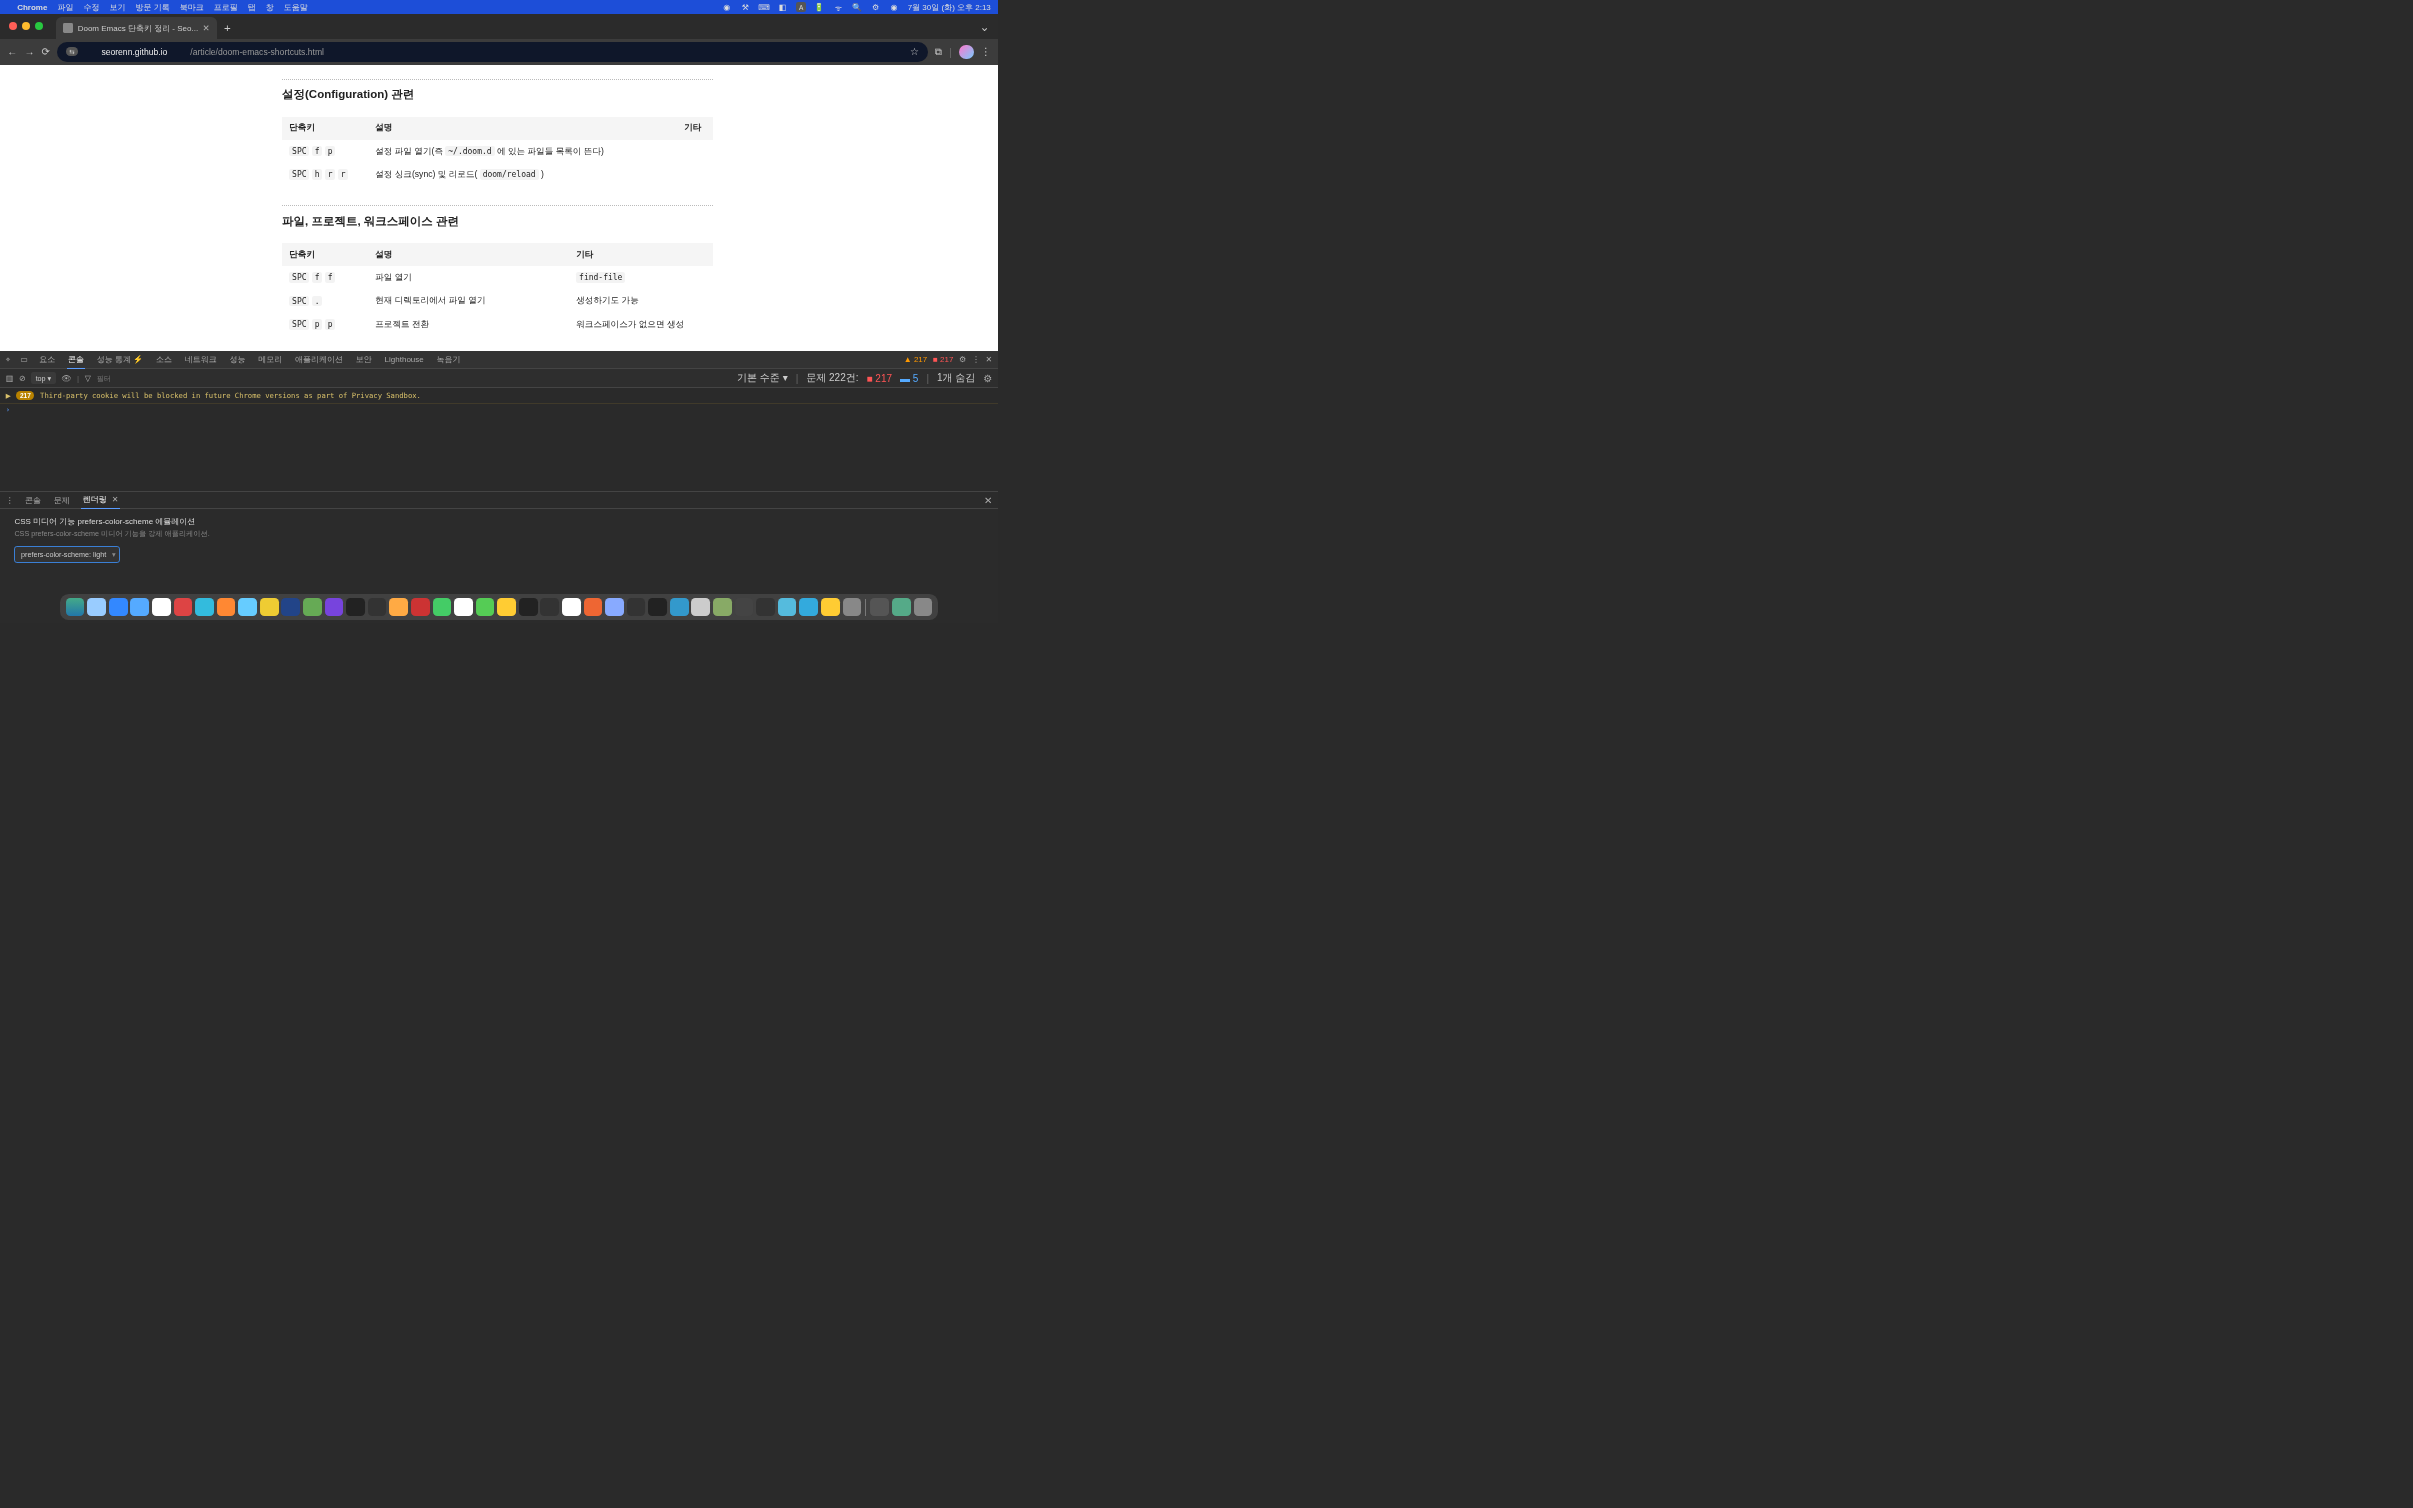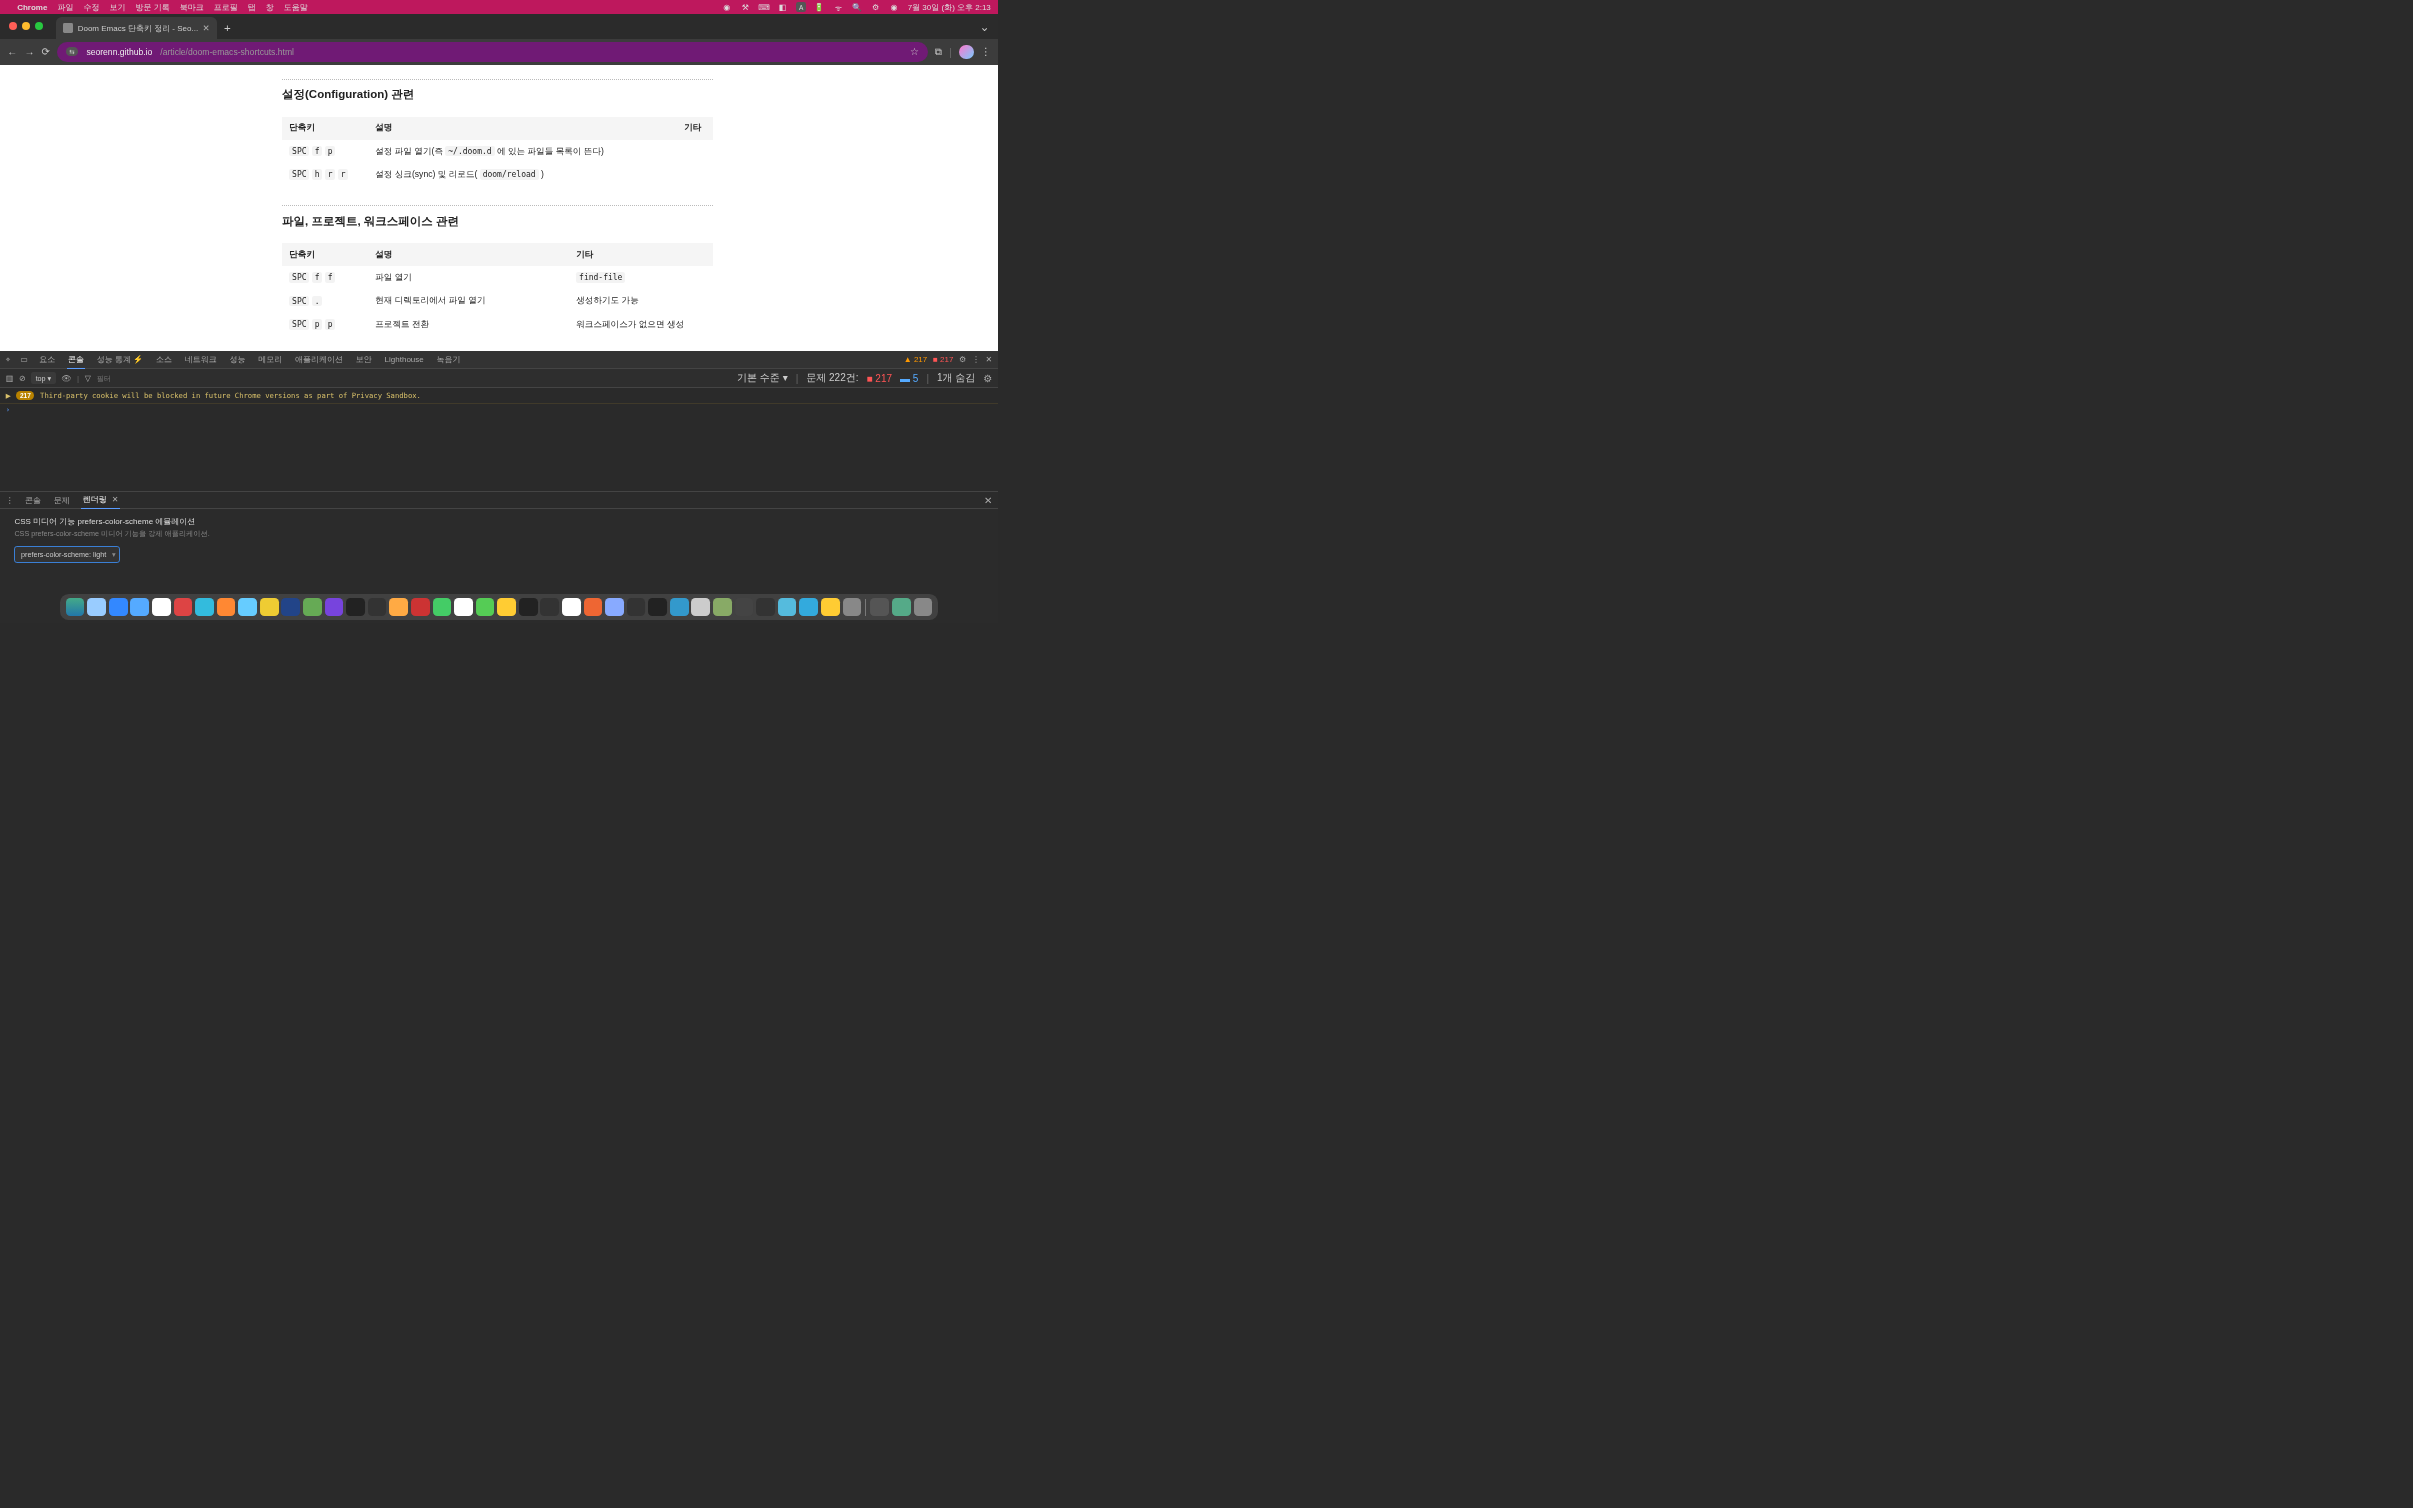--- a/index.html
+++ b/index.html
@@ -1,19 +1,19 @@
 <!DOCTYPE html>
 <html style="font-size:11.5px"><head>
 <meta charset="utf-8">
 <style>
 * { margin: 0; padding: 0; box-sizing: border-box; font-family: -apple-system, BlinkMacSystemFont, "Segoe UI", sans-serif; }
 body { width: 998px; height: 623px; background: #2a2a2a; overflow: hidden; position: relative; }
 
 
-.macos-menubar { height: 14.4px; background: #be185d; display: flex; align-items: center; padding: 0 7.2px; color: #ddd; font-size: 8px; gap: 10px; }
+.macos-menubar { height: 14.4px; background: #1d4ed8; display: flex; align-items: center; padding: 0 7.2px; color: #ddd; font-size: 8px; gap: 10px; }
 .apple-logo { font-size: 9.3px; }
 .menubar-left { display: flex; gap: 10px; align-items: center; }
 .menubar-right { margin-left: auto; display: flex; gap: 8.6px; align-items: center; }
 .menubar-app { font-weight: 600; }
 .menubar-icon { width: 10px; height: 10px; display: inline-flex; align-items: center; justify-content: center; }
 
 
 .chrome-window { position: absolute; top: 14.4px; left: 0; right: 0; bottom: 0; background: #2b2b2b; display: flex; flex-direction: column; }
 .chrome-tabstrip { height: 24.4px; background: #2b2b2b; display: flex; align-items: flex-end; padding-left: 7.2px; position: relative; }
 .traffic-lights { display: flex; gap: 5px; position: absolute; left: 8.6px; top: 7.2px; }
@@ -22,21 +22,21 @@
 .tl-yellow { background: #febc2e; }
 .tl-green { background: #28c840; }
 .chrome-tab { margin-left: 49px; height: 21.5px; background: #3c3c3c; border-radius: 5.7px 5.7px 0 0; display: flex; align-items: center; padding: 0 7.2px; min-width: 129px; color: #ccc; font-size: 8px; gap: 4.3px; }
 .tab-favicon { width: 10px; height: 10px; background: #888; border-radius: 1.4px; display: inline-block; }
 .tab-close { margin-left: auto; color: #aaa; font-size: 8.6px; }
 .new-tab { color: #ccc; font-size: 11.5px; margin-left: 7.2px; margin-bottom: 4.3px; }
 .chrome-expand { position: absolute; right: 8.6px; top: 5.7px; color: #ccc; }
 
 .chrome-toolbar { height: 26px; background: #3c3c3c; display: flex; align-items: center; padding: 0 7.2px; gap: 7.2px; }
 .nav-btn { color: #ccc; font-size: 10px; cursor: pointer; }
-.addr-bar { flex: 1; background: #701a75; border-radius: 13px; height: 20px; display: flex; align-items: center; padding: 0 8.6px; gap: 8px; color: #ccc; font-size: 8.6px; }
+.addr-bar { flex: 1; background: #0f172a; border-radius: 13px; height: 20px; display: flex; align-items: center; padding: 0 8.6px; gap: 23px; color: #ccc; font-size: 8.6px; }
 .site-badge { background: #555; border-radius: 4.3px; padding: 0.7px 3.6px; font-size: 6.5px; }
 .toolbar-icon { color: #ccc; font-size: 10px; }
 .avatar { width: 14.4px; height: 14.4px; border-radius: 50%; background: linear-gradient(135deg,#f7c,#7cf); }
 
 
 .page { flex: none; height: 286px; background: #fff; overflow: hidden; padding: 8.6px 0 0 0; color: #222; font-size: 9.3px; }
 .content { width: 431px; margin-left: 282px; }
 .content hr { border: none; border-top: 0.7px dotted #bbb; margin: 5.7px 0 7.2px; }
 .content h2 { font-size: 11.5px; font-weight: 700; margin-bottom: 14.4px; }
 .tbl { width: 100%; border-collapse: collapse; }

